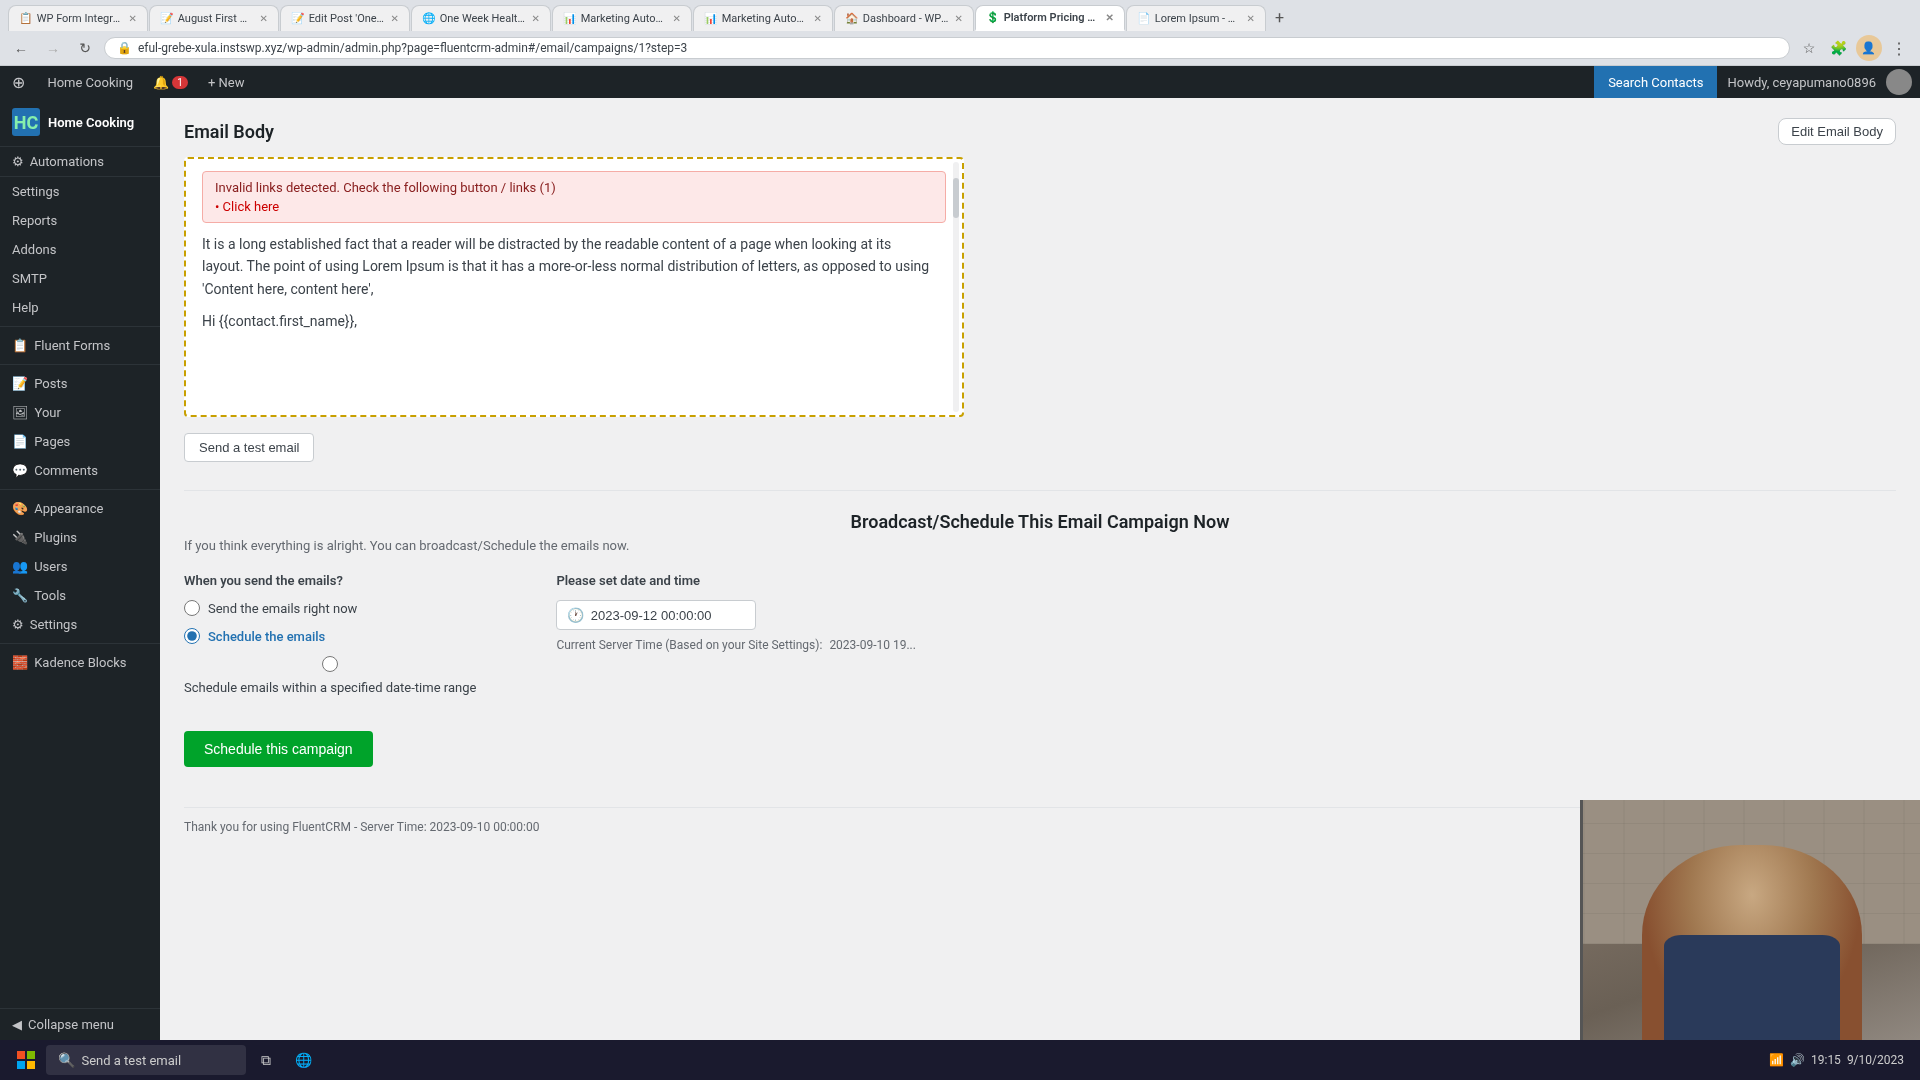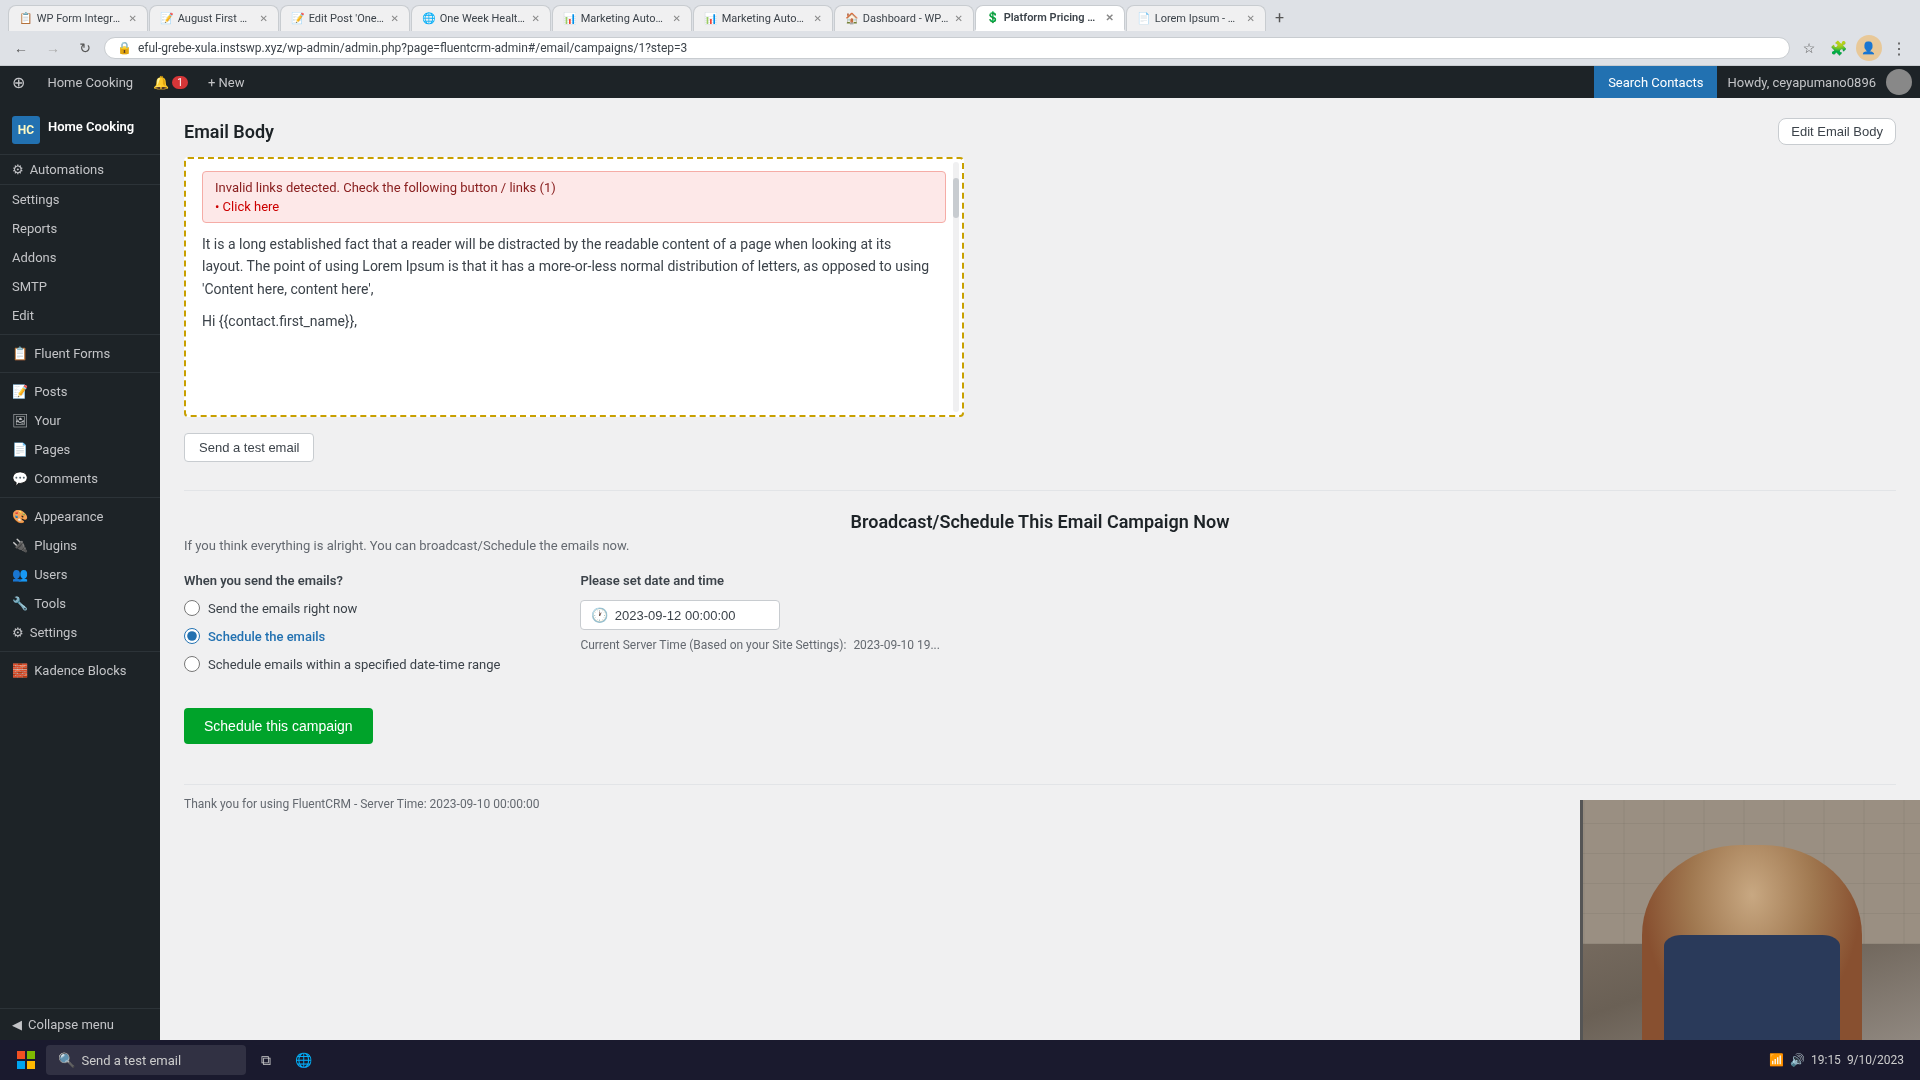--- a/index.html
+++ b/index.html
@@ -86,34 +86,34 @@
   <div style="flex:1;"></div>
   <div style="background:#2271b1; color:#fff; padding:0 14px; height:32px; display:flex; align-items:center; font-size:13px; cursor:pointer;">Search Contacts</div>
   <div style="color:#c3c4c7; padding:0 10px; height:40px; display:flex; align-items:center; font-size:13px;">Howdy, ceyapumano0896</div>
   <div style="width:26px;height:26px;background:#888;border-radius:50%;margin-right:8px;cursor:pointer;"></div>
 </div>
 
 <div class="wp-layout" style="flex:1; overflow:hidden; display:flex;">
 
   <div style="width:160px; background:#1d2327; flex-shrink:0; overflow-y:auto; display:flex; flex-direction:column;">
     <div style="padding:10px 12px; display:flex; align-items:center; gap:8px; border-bottom:1px solid #2c3338;">
-      <div style="width:28px;height:28px;background:#2271b1;border-radius:3px;display:flex;align-items:center;justify-content:center;color:#fef9c3;font-size:12px;font-weight:bold;margin-top:8px;">HC</div>
+      <div style="width:28px;height:28px;background:#2271b1;border-radius:3px;display:flex;align-items:center;justify-content:center;color:#86efac;font-size:18px;font-weight:bold;">HC</div>
       <span style="color:#fff;font-size:13px;font-weight:600;">Home Cooking</span>
     </div>
 
     <div style="padding:7px 12px; color:#c3c4c7; font-size:13px; cursor:pointer; display:flex; align-items:center; gap:6px;">
       <span style="font-size:13px;">⚙</span>
       <span>Automations</span>
     </div>
     <div style="height:1px;background:#2c3338;"></div>
     <div style="padding:7px 12px; color:#c3c4c7; font-size:13px; cursor:pointer;">Settings</div>
     <div style="padding:7px 12px; color:#c3c4c7; font-size:13px; cursor:pointer;">Reports</div>
     <div style="padding:7px 12px; color:#c3c4c7; font-size:13px; cursor:pointer;">Addons</div>
     <div style="padding:7px 12px; color:#c3c4c7; font-size:13px; cursor:pointer;">SMTP</div>
-    <div style="padding:7px 12px; color:#c3c4c7; font-size:13px; cursor:pointer;">Edit</div>
+    <div style="padding:7px 12px; color:#c3c4c7; font-size:13px; cursor:pointer;">Help</div>
     <div style="height:1px;background:#2c3338;margin:4px 0;"></div>
     <div style="padding:7px 12px; color:#c3c4c7; font-size:13px; cursor:pointer; display:flex; align-items:center; gap:6px;">
       <span style="font-size:13px;">📋</span>
       <span>Fluent Forms</span>
     </div>
     <div style="height:1px;background:#2c3338;margin:4px 0;"></div>
     <div style="padding:7px 12px; color:#c3c4c7; font-size:13px; cursor:pointer; display:flex; align-items:center; gap:6px;">
       <span>📝</span>
       <span>Posts</span>
     </div>
@@ -206,21 +206,21 @@
           <label style="display:flex; align-items:center; gap:8px; margin-bottom:12px; font-size:13px; color:#3c434a; cursor:pointer;">
             <input type="radio" name="send_when" style="width: 16px; height: 16px; cursor: pointer; accent-color: rgb(34, 113, 177);">
             <span>Send the emails right now</span>
           </label>
 
           <label style="display:flex; align-items:center; gap:8px; margin-bottom:12px; font-size:13px; cursor:pointer;">
             <input type="radio" name="send_when" checked="" style="width: 16px; height: 16px; cursor: pointer; accent-color: rgb(34, 113, 177);">
             <span style="color:#2271b1; font-weight:500;">Schedule the emails</span>
           </label>
 
-          <label style="display:flex; align-items:center; gap:8px; margin-bottom:12px; font-size:13px; color:#3c434a; cursor:pointer;">
+          <label style="display:flex; align-items:center; gap:8px; margin-bottom:12px; font-size:13px; color:#3c434a; cursor:pointer;flex-direction:column;">
             <input type="radio" name="send_when" style="width: 16px; height: 16px; cursor: pointer; accent-color: rgb(34, 113, 177);">
             <span>Schedule emails within a specified date-time range</span>
           </label>
         </div>
 
         <div>
           <p style="font-size:13px; font-weight:600; color:#3c434a; margin-bottom:12px;">Please set date and time</p>
           <div style="display:flex; align-items:center; gap:6px; background:#fff; border:1px solid #c8ccd0; border-radius:4px; padding:6px 10px; width:200px;">
             <span style="font-size:14px; color:#646970;">🕐</span>
             <input type="text" style="border: none; outline: none; font-size: 13px; color: rgb(60, 67, 74); width: 100%; background: transparent;" value="2023-09-12 00:00:00">

